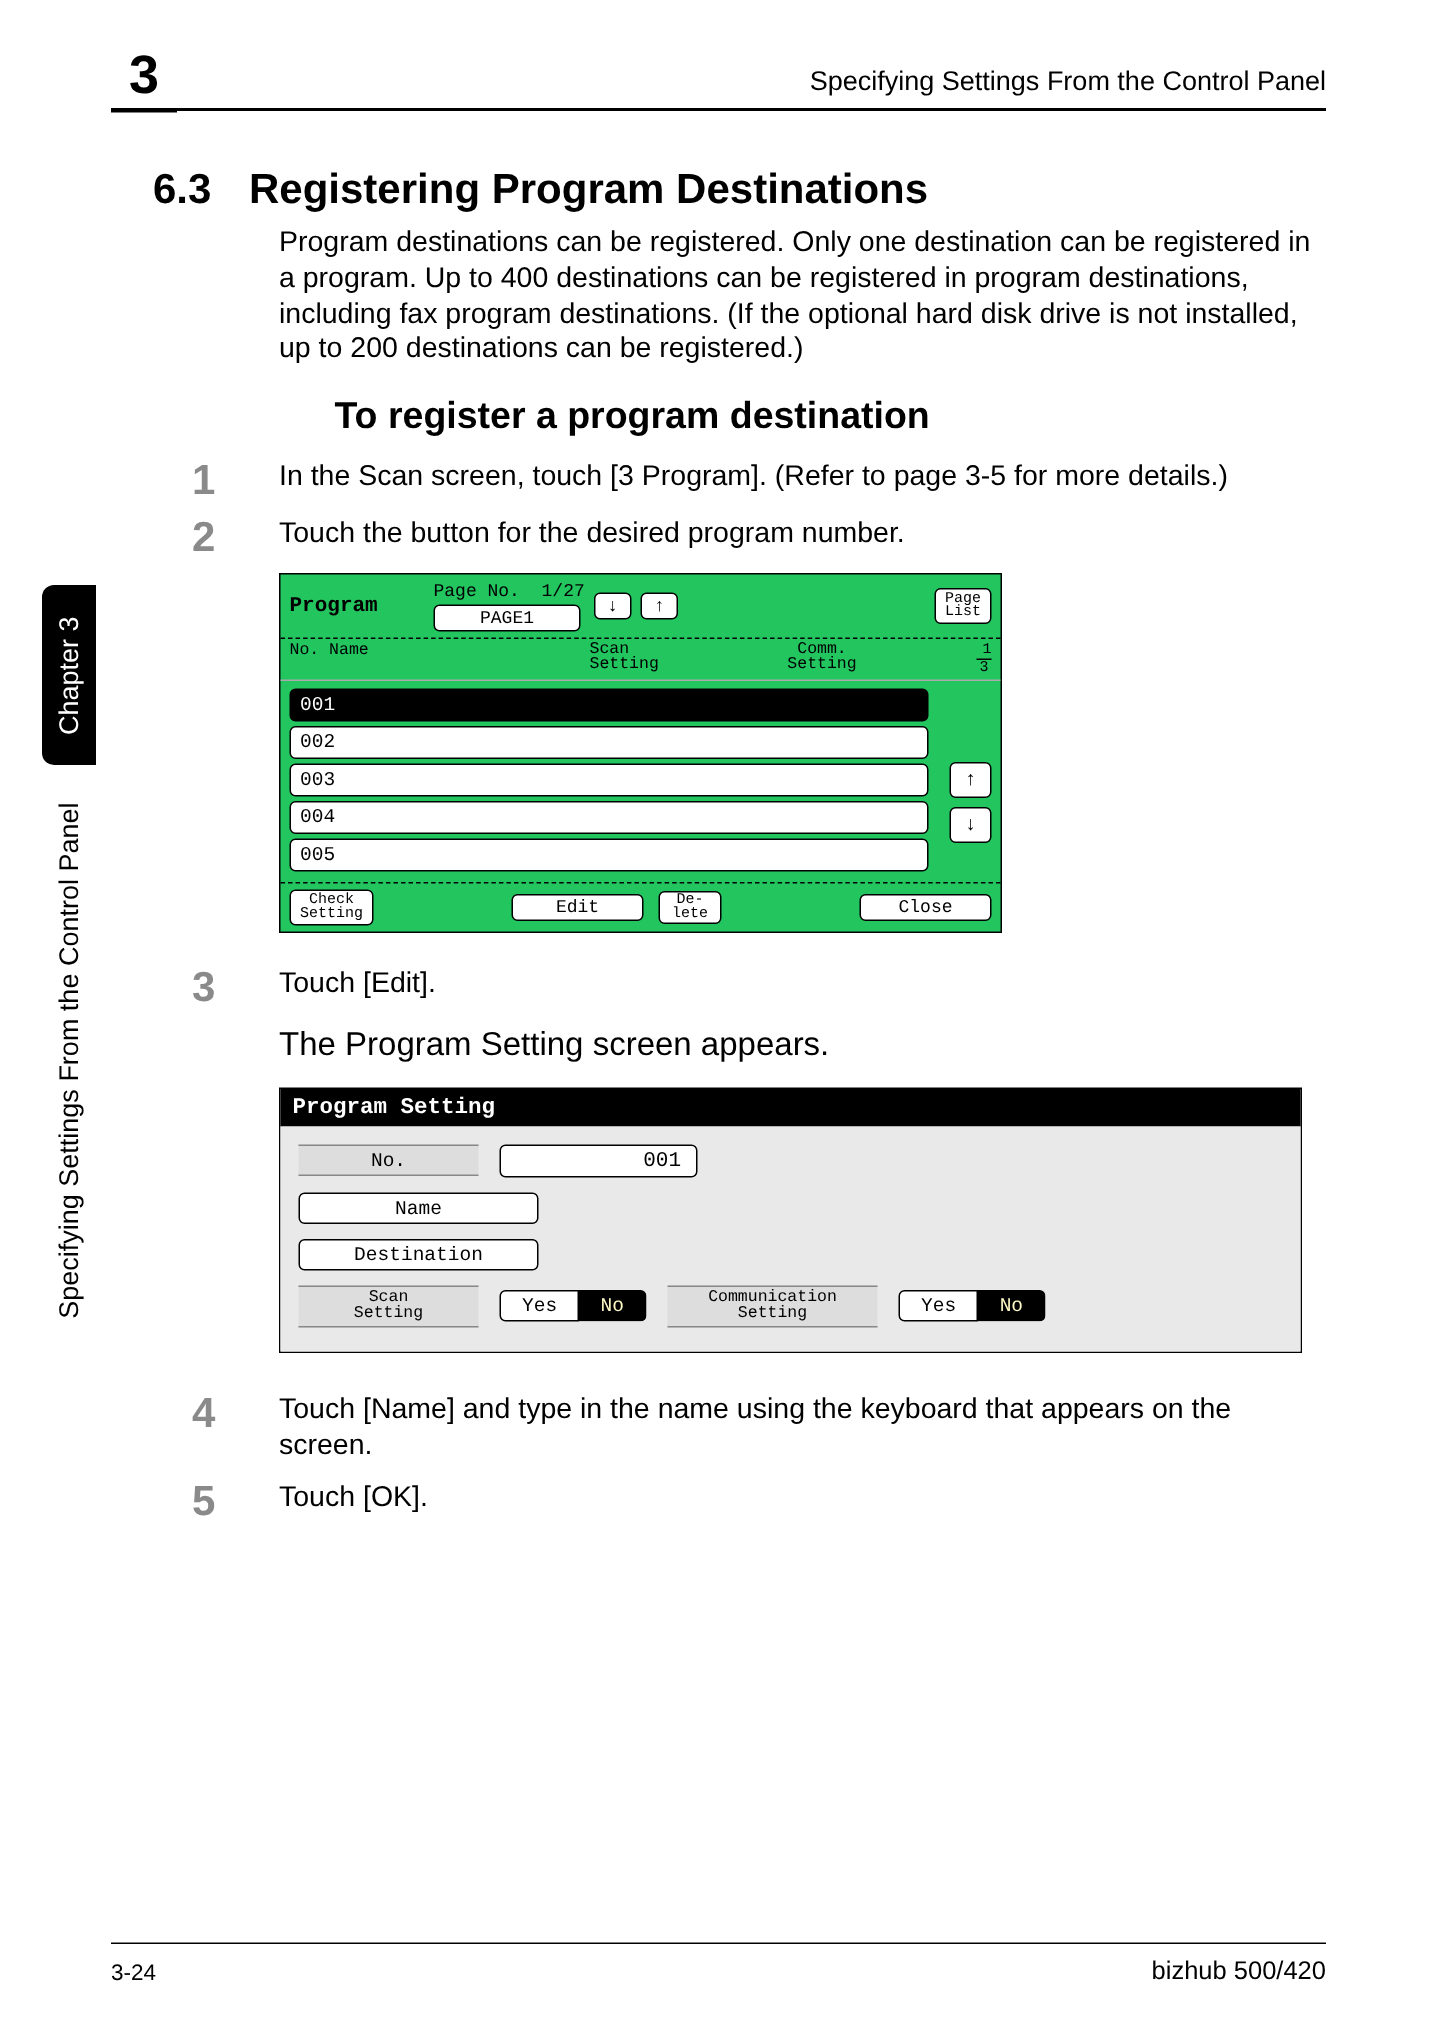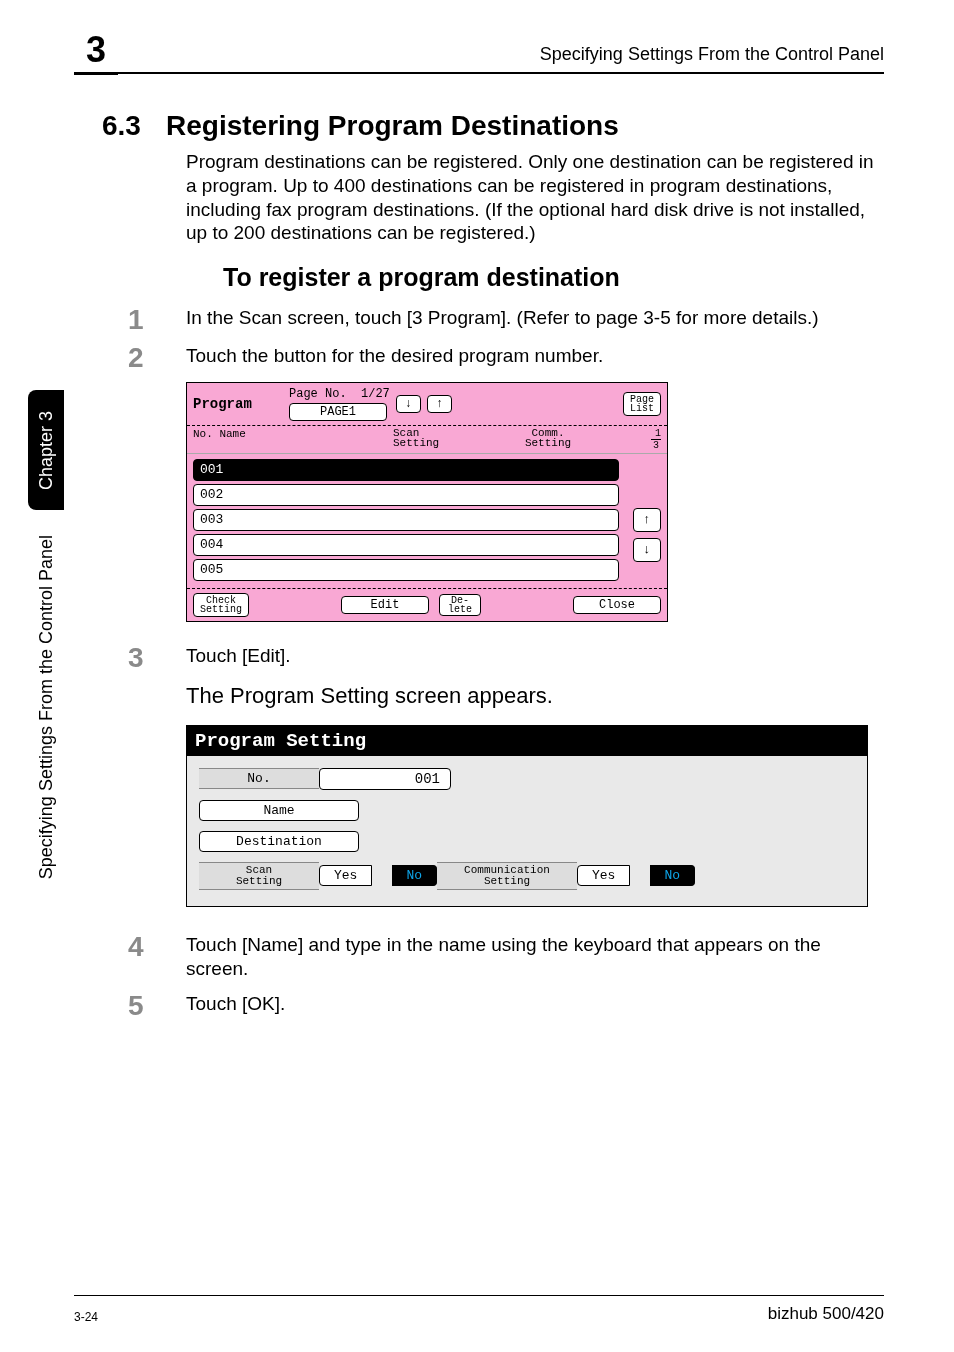--- a/index.html
+++ b/index.html
@@ -132,21 +132,21 @@
   
   .lcd {
     font-family: "Courier New", monospace;
     font-size: 14px;
     color: #000;
   }
   .scr1 {
     width: 480px;
     border: 1px solid #000;
     margin: 6px 0 22px 0;
-    background: #f9a8d4;
+    background: #22c55e;
   }
   .scr1-top {
     display: flex;
     align-items: center;
     padding: 4px 6px;
     border-bottom: 1px dashed #000;
     gap: 6px;
   }
   .scr1-top .title { flex: 0 0 90px; font-weight: bold; }
   .scr1-top .pageno { flex: 0 0 auto; font-size: 12px; padding-bottom:2px;}
@@ -209,29 +209,30 @@
     width: 680px;
     border:1px solid #000;
     background:#fff;
     margin: 6px 0 26px 0;
   }
   .scr2-title {
     background:#000;
     color:#fff;
     padding:4px 8px;
     font-weight:bold;
-    font-size:19px;
+    font-size:15px;
   }
   .scr2-body {
     background:#e9e9e9;
     padding:12px 12px 6px 12px;
   }
   .scr2-line {
     display:flex;
     align-items:center;
+    gap:14px;
     margin-bottom:10px;
   }
   .scr2-label {
     width:120px;
     text-align:center;
     border-top:1px solid #888;
     border-bottom:1px solid #888;
     padding:2px 0;
     font-size:13px;
     background:#ddd;
@@ -248,21 +249,21 @@
   }
   .scr2-btn {
     border:1px solid #000;
     border-radius:4px;
     padding:2px 14px;
     font-size:13px;
     background:#fff;
     text-align:center;
   }
   .scr2-btn.wide { min-width:130px; }
-  .scr2-btn.dark { background:#000; color:#0ea5e9;margin-left:20px; }
+  .scr2-btn.dark { background:#000; color:#fef9c3; }
   .scr2-yn { display:inline-flex; }
   .scr2-yn .scr2-btn { border-radius:4px 0 0 4px; }
   .scr2-yn .scr2-btn + .scr2-btn { border-left:none; border-radius:0 4px 4px 0; }
   .scr2-foot {
     display:flex;
     justify-content:flex-end;
     gap:14px;
     padding:8px 12px 10px 12px;
     background:#fff;
   }
@@ -272,21 +273,21 @@
     left: 74px;
     right: var(--rmargin);
     bottom: 56px;
     height:1px;
     background:#000;
   }
   .foot-left {
     position:absolute;
     left:74px;
     bottom: 28px;
-    font-size:12px;
+    font-size:15px;
     margin-top:25px;
   }
   .foot-right {
     position:absolute;
     right: var(--rmargin);
     bottom: 28px;
     font-size:17px;
     padding-left:48px;
   }
 </style>

